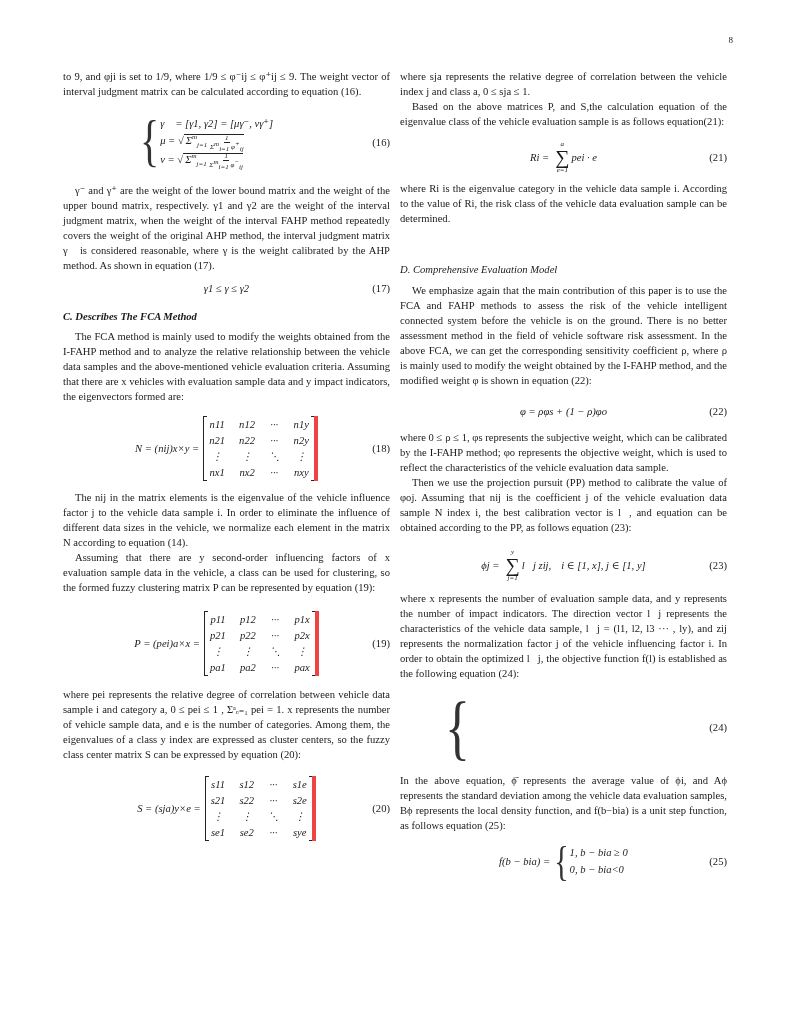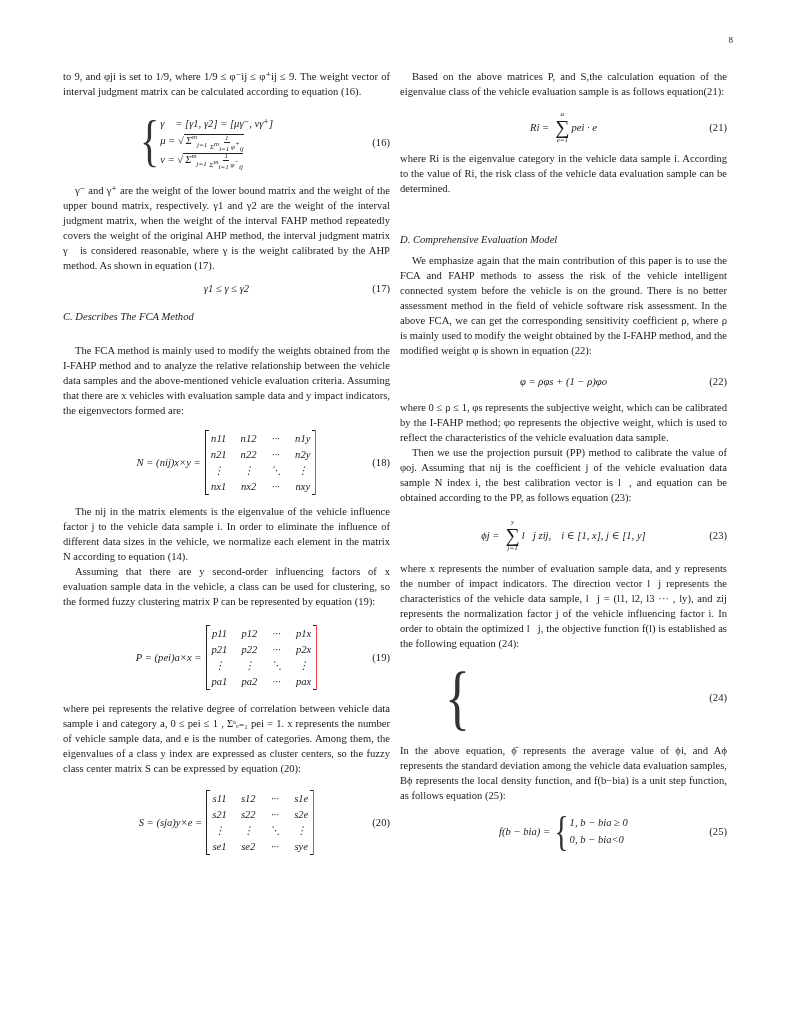--- a/index.html
+++ b/index.html
@@ -17,21 +17,21 @@
   .sec { font-style: italic; margin: 0; }
   i, .m { font-style: italic; }
   sub, sup { font-size: 7px; line-height: 0; }
   .eq { position: relative; display: flex; align-items: center; justify-content: center; }
   .eqn { position: absolute; right: 0; top: 50%; transform: translateY(-50%); font-style: normal; }
   .brace-sys { display: flex; align-items: stretch; }
   .brace { font-size: 40px; line-height: 1; transform: scaleY(1.4); display: flex; align-items: center; margin-right: 1px; font-weight: 100; color: #333; }
   .sys-lines { display: flex; flex-direction: column; justify-content: center; }
   .sys-lines div { line-height: 17px; white-space: nowrap; font-style: italic; }
   .matrix { display: inline-grid; grid-template-columns: repeat(4, auto); column-gap: 14px; row-gap: 1px;
-            border-left: 1px solid #222; border-right: 1px solid #ef4444; padding: 1px 5px; position: relative; font-style: italic; }
+            border-left: 1px solid #222; border-right: 4px solid #ef4444; padding: 1px 5px; position: relative; font-style: italic; }
   .matrix::before, .matrix::after { content: ""; position: absolute; width: 3px; top: 0; bottom: 0; border-top: 1px solid #222; border-bottom: 1px solid #222; }
   .matrix::before { left: 0; }
   .matrix::after { right: 0; }
   .matrix span { text-align: center; line-height: 15px; }
   .lhs { margin-right: 4px; white-space: nowrap; font-style: italic; }
   .sum { display: inline-flex; flex-direction: column; align-items: center; vertical-align: middle; margin: 0 2px; }
   .sum .big { font-size: 20px; line-height: 18px; font-style: normal; }
   .sum .lim { font-size: 7px; line-height: 8px; font-style: italic; }
   .frac { display: inline-flex; flex-direction: column; align-items: center; vertical-align: middle; font-size: 7px; line-height: 8px; }
   .frac .num { border-bottom: 0.6px solid #222; padding: 0 1px; }
@@ -63,21 +63,21 @@
     <span class="eqn">(16)</span>
   </div>
 
   <p class="ind">γ⁻ and γ⁺ are the weight of the lower bound matrix and the weight of the upper bound matrix, respectively. γ1 and γ2 are the weight of the interval judgment matrix, when the weight of the interval FAHP method repeatedly covers the weight of the original AHP method, the interval judgment matrix γ⃗ is considered reasonable, where γ is the weight calibrated by the AHP method. As shown in equation (17).</p>
 
   <div class="eq" style="height:22px; margin-top:4px; margin-bottom:10px;">
     <span class="m">γ1 ≤ γ ≤ γ2</span>
     <span class="eqn">(17)</span>
   </div>
 
-  <p class="sec" style="margin-bottom:19px;">C. Describes The FCA Method</p>
+  <p class="sec" style="margin-bottom:5px;font-weight:bold;">C. Describes The FCA Method</p>
   <p class="ind">The FCA method is mainly used to modify the weights obtained from the I-FAHP method and to analyze the relative relationship between the vehicle data samples and the above-mentioned vehicle evaluation criteria. Assuming that there are x vehicles with evaluation sample data and y impact indicators, the eigenvectors formed are:</p>
 
   <div class="eq" style="height:76px; margin-top:6px; margin-bottom:4px;">
     <span class="lhs">N = (nij)x×y =</span>
     <div class="matrix">
       <span>n11</span>
         <span>n12</span>
         <span>···</span>
         <span>n1y</span>
       <span>n21</span>
@@ -142,20 +142,21 @@
       <span>se1</span>
         <span>se2</span>
         <span>···</span>
         <span>sye</span>
     </div>
     <span class="eqn">(20)</span>
   </div>
 </div>
 
 <div class="col right">
+  <p>where sja represents the relative degree of correlation between the vehicle index j and class a, 0 ≤ sja ≤ 1.</p>
   <p class="ind">Based on the above matrices P, and S,the calculation equation of the eigenvalue class of the vehicle evaluation sample is as follows equation(21):</p>
 
   <div class="eq" style="height:44px; margin-top:6px; margin-bottom:2px;">
     <span class="lhs">Ri =</span>
     <span class="sum">
       <span class="lim">a</span>
       <span class="big">∑</span>
       <span class="lim">e=1</span>
     </span>
     <span class="m">pei · e</span>

